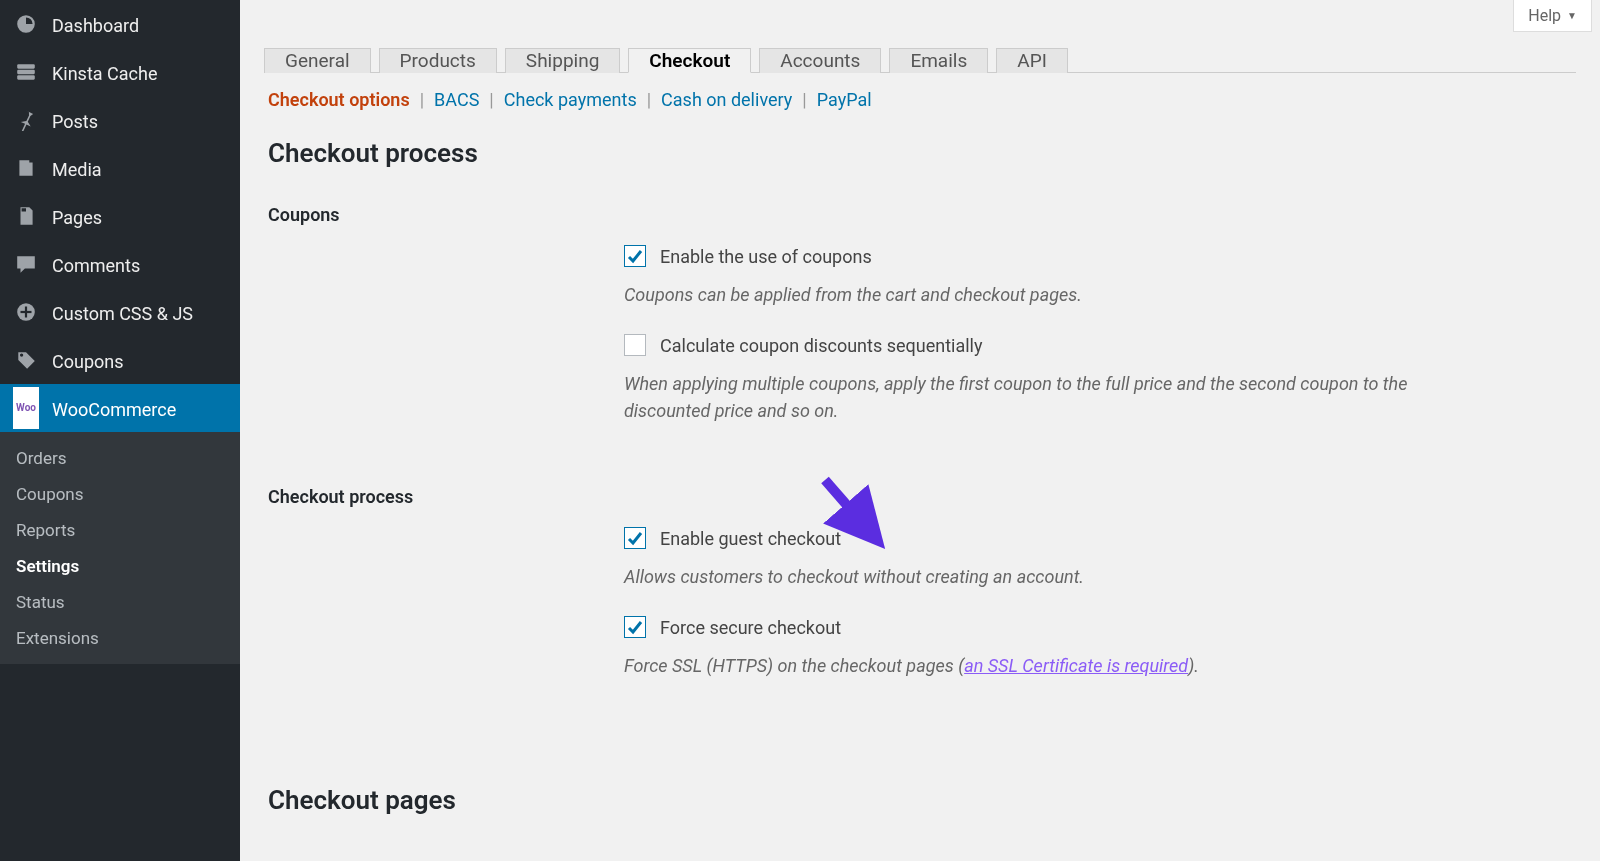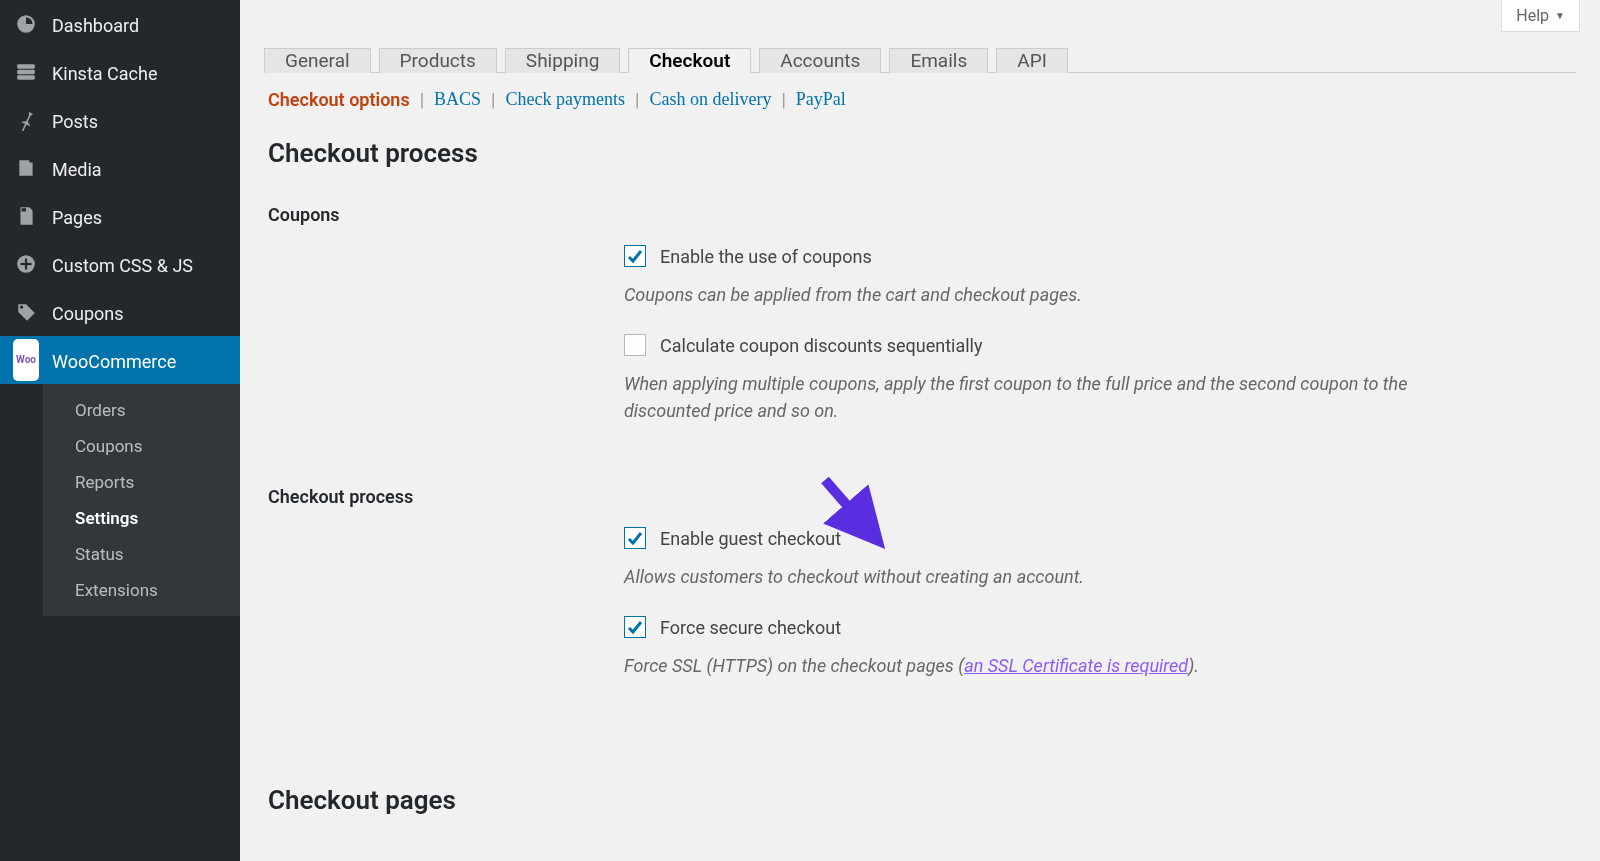--- a/index.html
+++ b/index.html
@@ -51,30 +51,29 @@
     align-items: center;
     justify-content: center;
     color: rgba(240,245,250,.6);
     flex-shrink:0;
   }
   .sidebar-item.active .icon { color: #fff; }
   .sidebar-item .icon svg { width: 22px; height: 22px; fill: currentColor; }
   .woo-badge {
     background:#fff;
     color:#7f54b3;
-    border-radius:5px;
+    border-radius:0;
     font-size:10px;
     font-weight:700;
     padding:16px 3px;
     line-height:1;
   }
   .submenu {
     background: #32373c;
-    padding: 8px 16px;
-    margin-left: 43px;
+    padding: 8px 0;
   }
   .submenu-item {
     padding: 8px 16px;
     color: rgba(240,245,250,.7);
     font-size: 17px;
     cursor: pointer;
   }
   .submenu-item.current {
     color: #fff;
     font-weight: 600;
@@ -83,21 +82,21 @@
   
   .content {
     flex: 1;
     padding: 0 24px 24px 24px;
     position: relative;
     overflow: hidden;
   }
   .help-tab {
     position: absolute;
     top: 0;
-    right: 20px;
+    right: 8px;
     background: #fff;
     border: 1px solid #ddd;
     border-top: none;
     padding: 6px 14px;
     font-size: 16px;
     color: #666;
     display:flex;
     align-items:center;
     gap:6px;
   }
@@ -127,21 +126,21 @@
   }
 
   .subsub {
     display: flex;
     gap: 10px;
     padding: 16px 0 10px 4px;
     font-size: 18px;
     align-items:center;
   }
   .subsub .sep { color: #999; }
-  .subsub .link { color: #0073aa; cursor:pointer;font-family:Liberation Serif, serif; }
+  .subsub .link { color: #0073aa; cursor:pointer; }
   .subsub .current { color: #c2410c; font-weight:600; }
 
   h2.section-title {
     font-size: 26px;
     font-weight: 600;
     margin: 18px 0 30px 4px;
     color:#23282d;
   }
   h2.section-title.bottom { margin-top: 50px; }
 
@@ -240,20 +239,28 @@
 
     <div class="sidebar-item">
       <span class="icon">
         <svg viewBox="0 0 20 20">
             <path d="M5 2h8l3 3v13H5V2zm1 4h4V3H6v3z"></path>
           </svg>
       </span>
       <span>Pages</span>
     </div>
 
+    <div class="sidebar-item">
+      <span class="icon">
+        <svg viewBox="0 0 20 20">
+            <path d="M2 3h16v11H9l-4 4v-4H2V3z"></path>
+          </svg>
+      </span>
+      <span>Comments</span>
+    </div>
 
     <div class="sidebar-item">
       <span class="icon">
         <svg viewBox="0 0 20 20">
             <circle cx="10" cy="10" r="8"></circle>
             <rect x="9" y="5" width="2" height="10" fill="#23282d"></rect>
             <rect x="5" y="9" width="10" height="2" fill="#23282d"></rect>
           </svg>
       </span>
       <span>Custom CSS &amp; JS</span>

